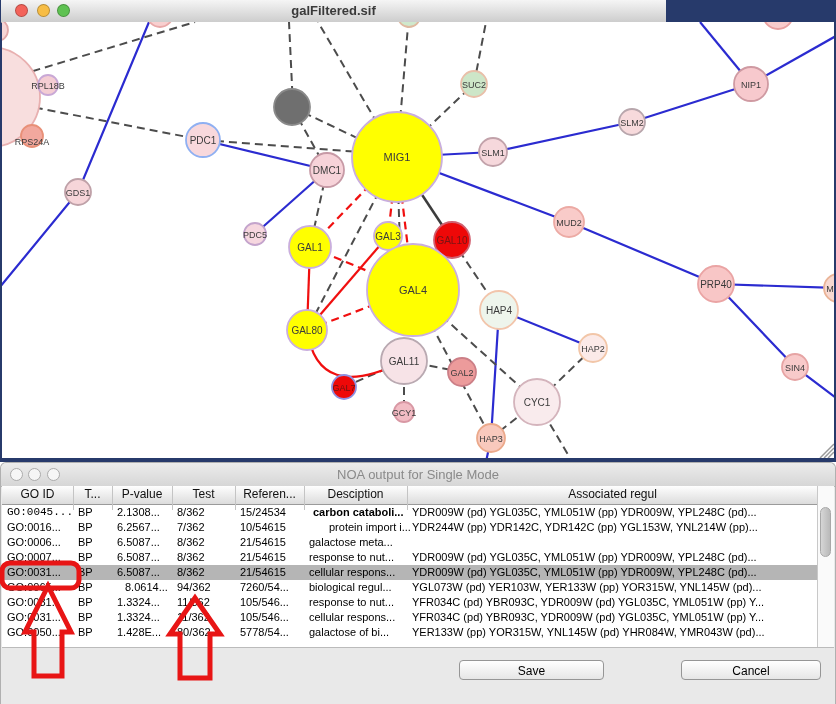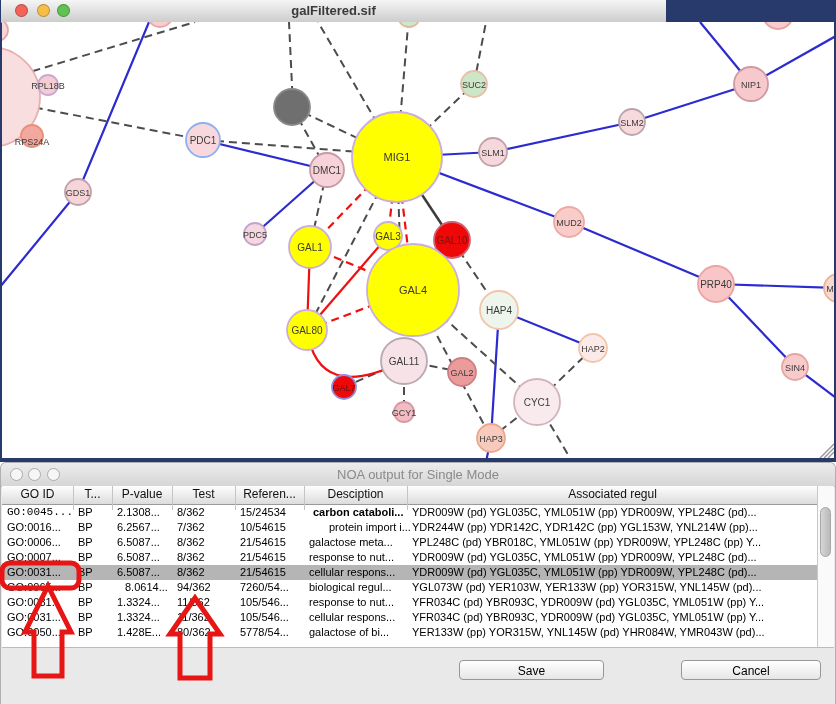--- a/index.html
+++ b/index.html
@@ -217,21 +217,20 @@
             <div class="tcell" style="left: 298px; width: 103px; margin-left: 24px;">protein import i...</div>
             <div class="tcell" style="left: 405px; width: 411px;">YDR244W (pp) YDR142C, YDR142C (pp) YGL153W, YNL214W (pp)...</div>
           </div>
           <div class="trow" style="top: 30px;">
             <div class="tcell" style="left: 0px; width: 71px;">GO:0006...</div>
             <div class="tcell" style="left: 71px; width: 39px;">BP</div>
             <div class="tcell" style="left: 110px; width: 60px;">6.5087...</div>
             <div class="tcell" style="left: 170px; width: 63px;">8/362</div>
             <div class="tcell" style="left: 233px; width: 69px;">21/54615</div>
             <div class="tcell" style="left: 302px; width: 103px;">galactose meta...</div>
-            <div class="tcell" style="left: 405px; width: 411px;">YPL248C (pd) YBR018C, YML051W (pp) YDR009W, YPL248C (pp) Y...</div>
           </div>
           <div class="trow" style="top: 45px;">
             <div class="tcell" style="left: 0px; width: 71px;">GO:0007...</div>
             <div class="tcell" style="left: 71px; width: 39px;">BP</div>
             <div class="tcell" style="left: 110px; width: 60px;">6.5087...</div>
             <div class="tcell" style="left: 170px; width: 63px;">8/362</div>
             <div class="tcell" style="left: 233px; width: 69px;">21/54615</div>
             <div class="tcell" style="left: 302px; width: 103px;">response to nut...</div>
             <div class="tcell" style="left: 405px; width: 411px;">YDR009W (pd) YGL035C, YML051W (pp) YDR009W, YPL248C (pd)...</div>
           </div>

